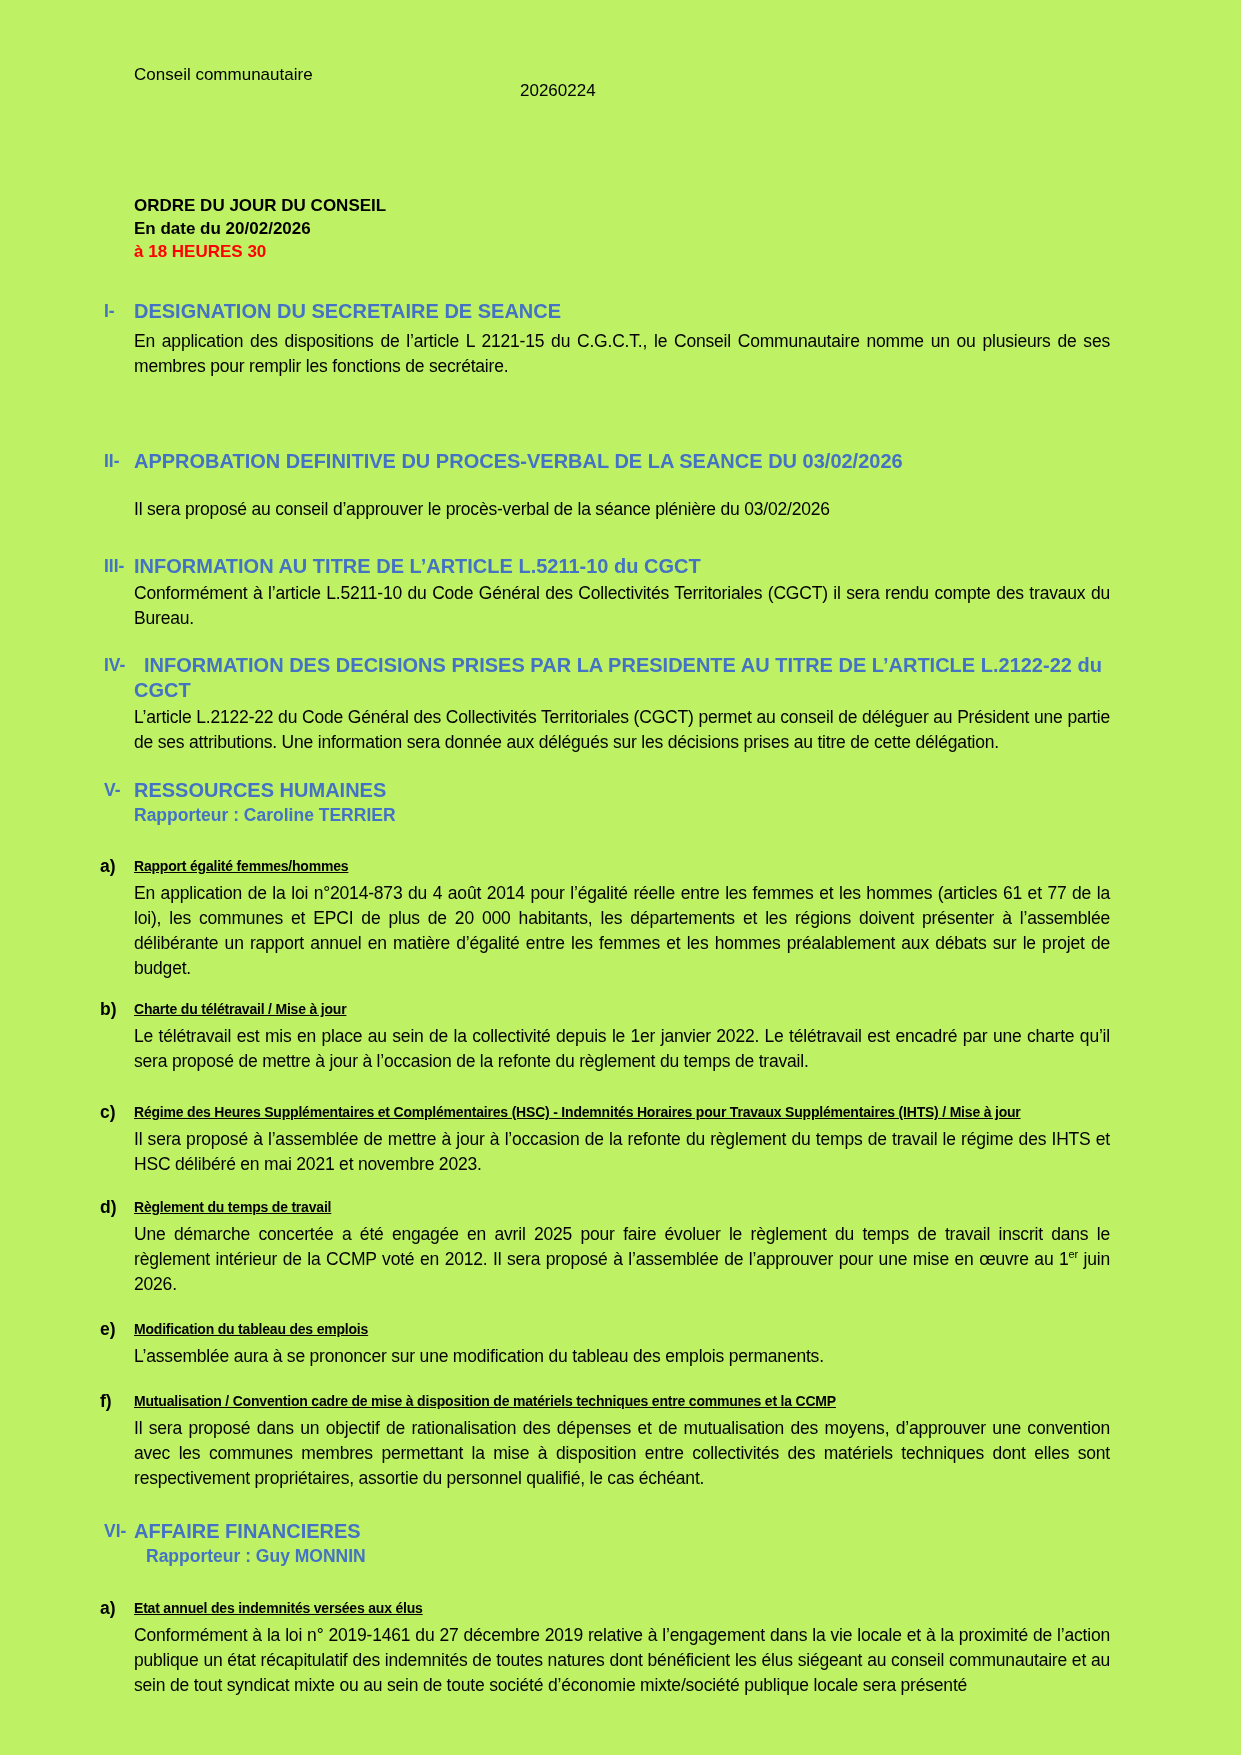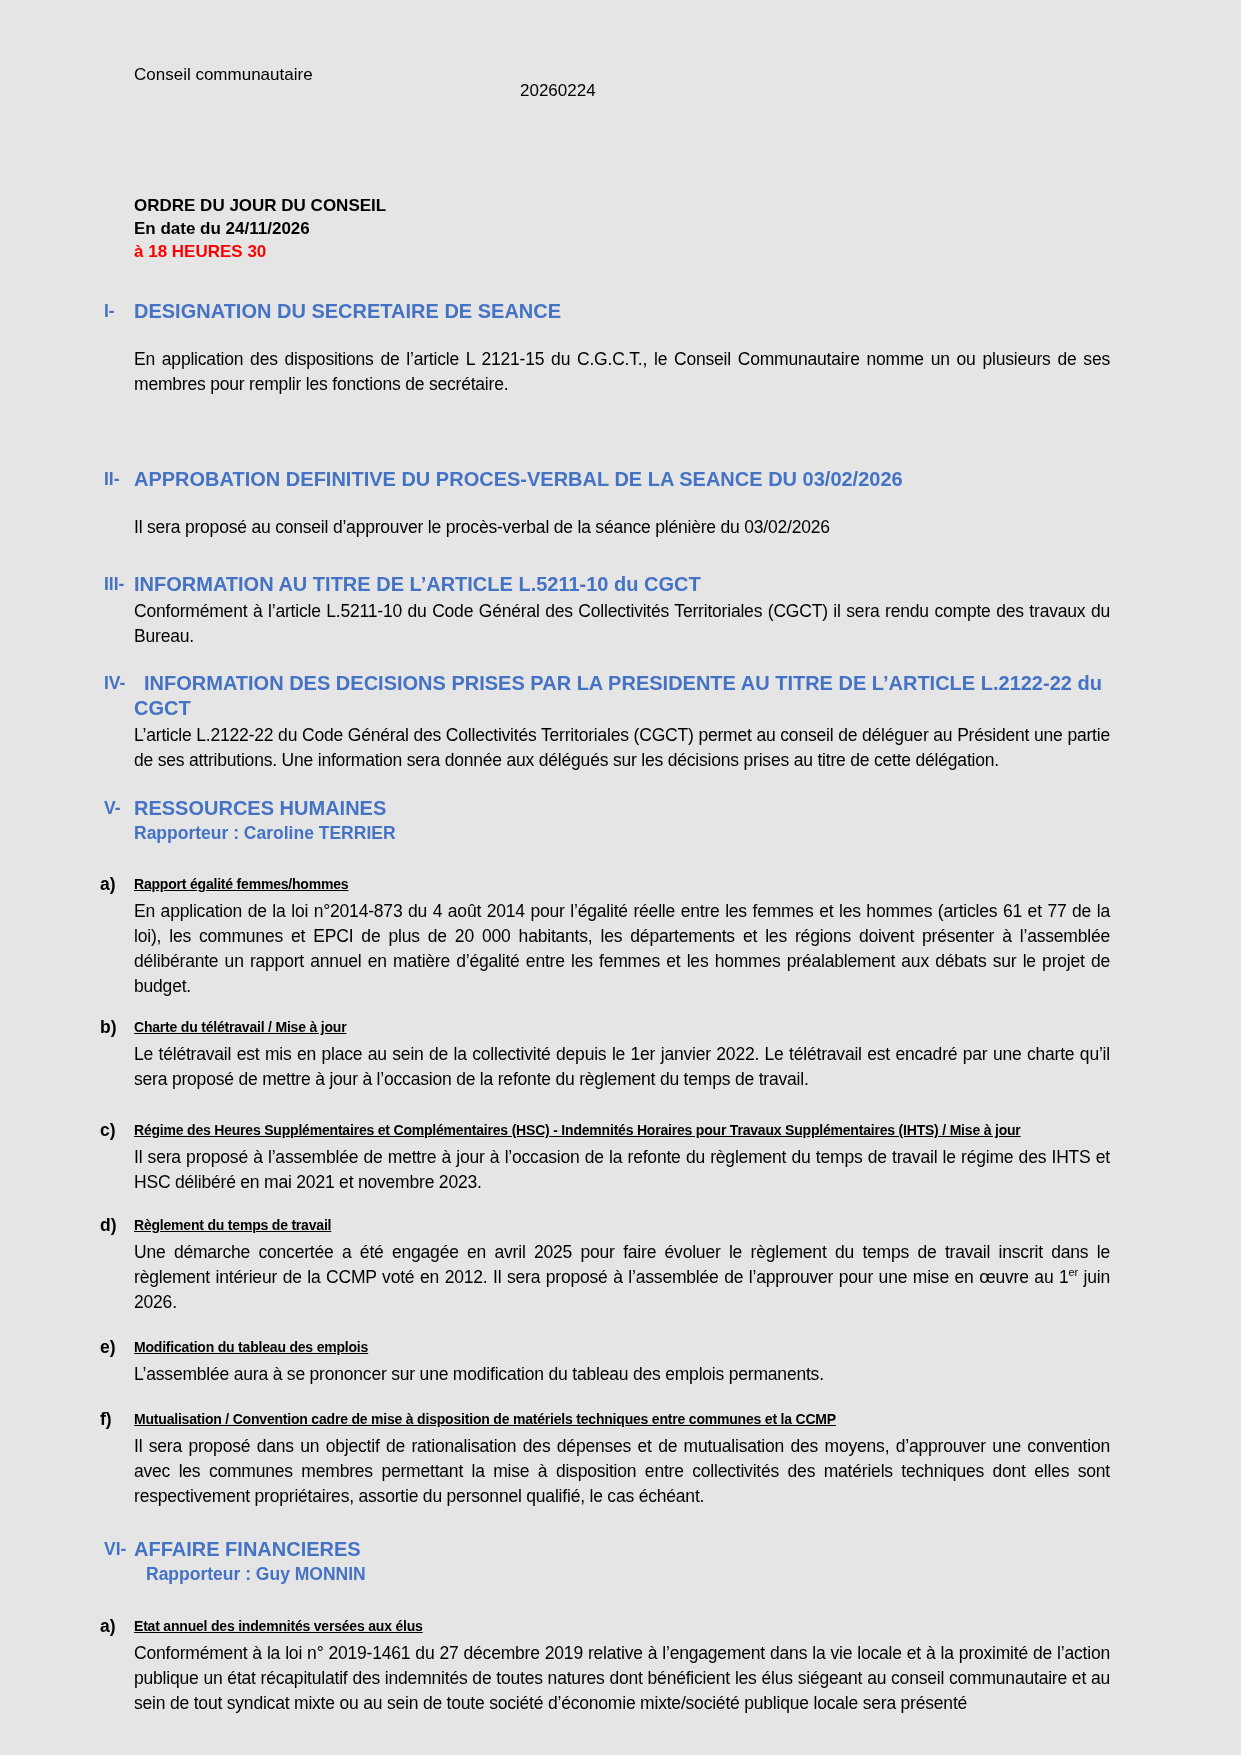--- a/index.html
+++ b/index.html
@@ -1,20 +1,20 @@
 <!DOCTYPE html>
 <html><head>
 <meta charset="utf-8">
 <style>
   html, body { margin: 0; padding: 0; background: #ffffff; }
   .page {
     position: relative;
     width: 1241px;
     height: 1755px;
-    background: #e5e5e5;
+    background: #bef264;
     font-family: "Liberation Sans", sans-serif;
     color: #000000;
     box-sizing: border-box;
     padding: 65px 131px 0 134px;
     overflow: hidden;
   }
   .doc-header {
     position: relative;
     font-size: 17px;
     line-height: 20px;
@@ -95,30 +95,30 @@
 
 <div class="page">
 
   <div class="doc-header">
     <span class="hdr-left">Conseil communautaire</span>
     <span class="hdr-right">20260224</span>
   </div>
 
   <div class="doc-title">
     <div>ORDRE DU JOUR DU CONSEIL</div>
-    <div>En date du 24/11/2026</div>
+    <div>En date du 20/02/2026</div>
     <div class="red">à 18 HEURES 30</div>
   </div>
 
   <div class="sec" style="margin-top:36px">
     <div class="sec-headrow">
       <span class="sec-num">I-</span>
       <span class="sec-title">DESIGNATION DU SECRETAIRE DE SEANCE</span>
     </div>
-    <p class="sec-para" style="margin-top:23px">En application des dispositions de l’article L 2121-15 du C.G.C.T., le Conseil Communautaire nomme un ou plusieurs de ses membres pour remplir les fonctions de secrétaire.</p>
+    <p class="sec-para" style="margin-top:5px">En application des dispositions de l’article L 2121-15 du C.G.C.T., le Conseil Communautaire nomme un ou plusieurs de ses membres pour remplir les fonctions de secrétaire.</p>
   </div>
 
   <div class="sec" style="margin-top:70px">
     <div class="sec-headrow">
       <span class="sec-num">II-</span>
       <span class="sec-title">APPROBATION DEFINITIVE DU PROCES-VERBAL DE LA SEANCE DU 03/02/2026</span>
     </div>
     <p class="sec-para" style="margin-top:23px">Il sera proposé au conseil d’approuver le procès-verbal de la séance plénière du 03/02/2026</p>
   </div>
 

